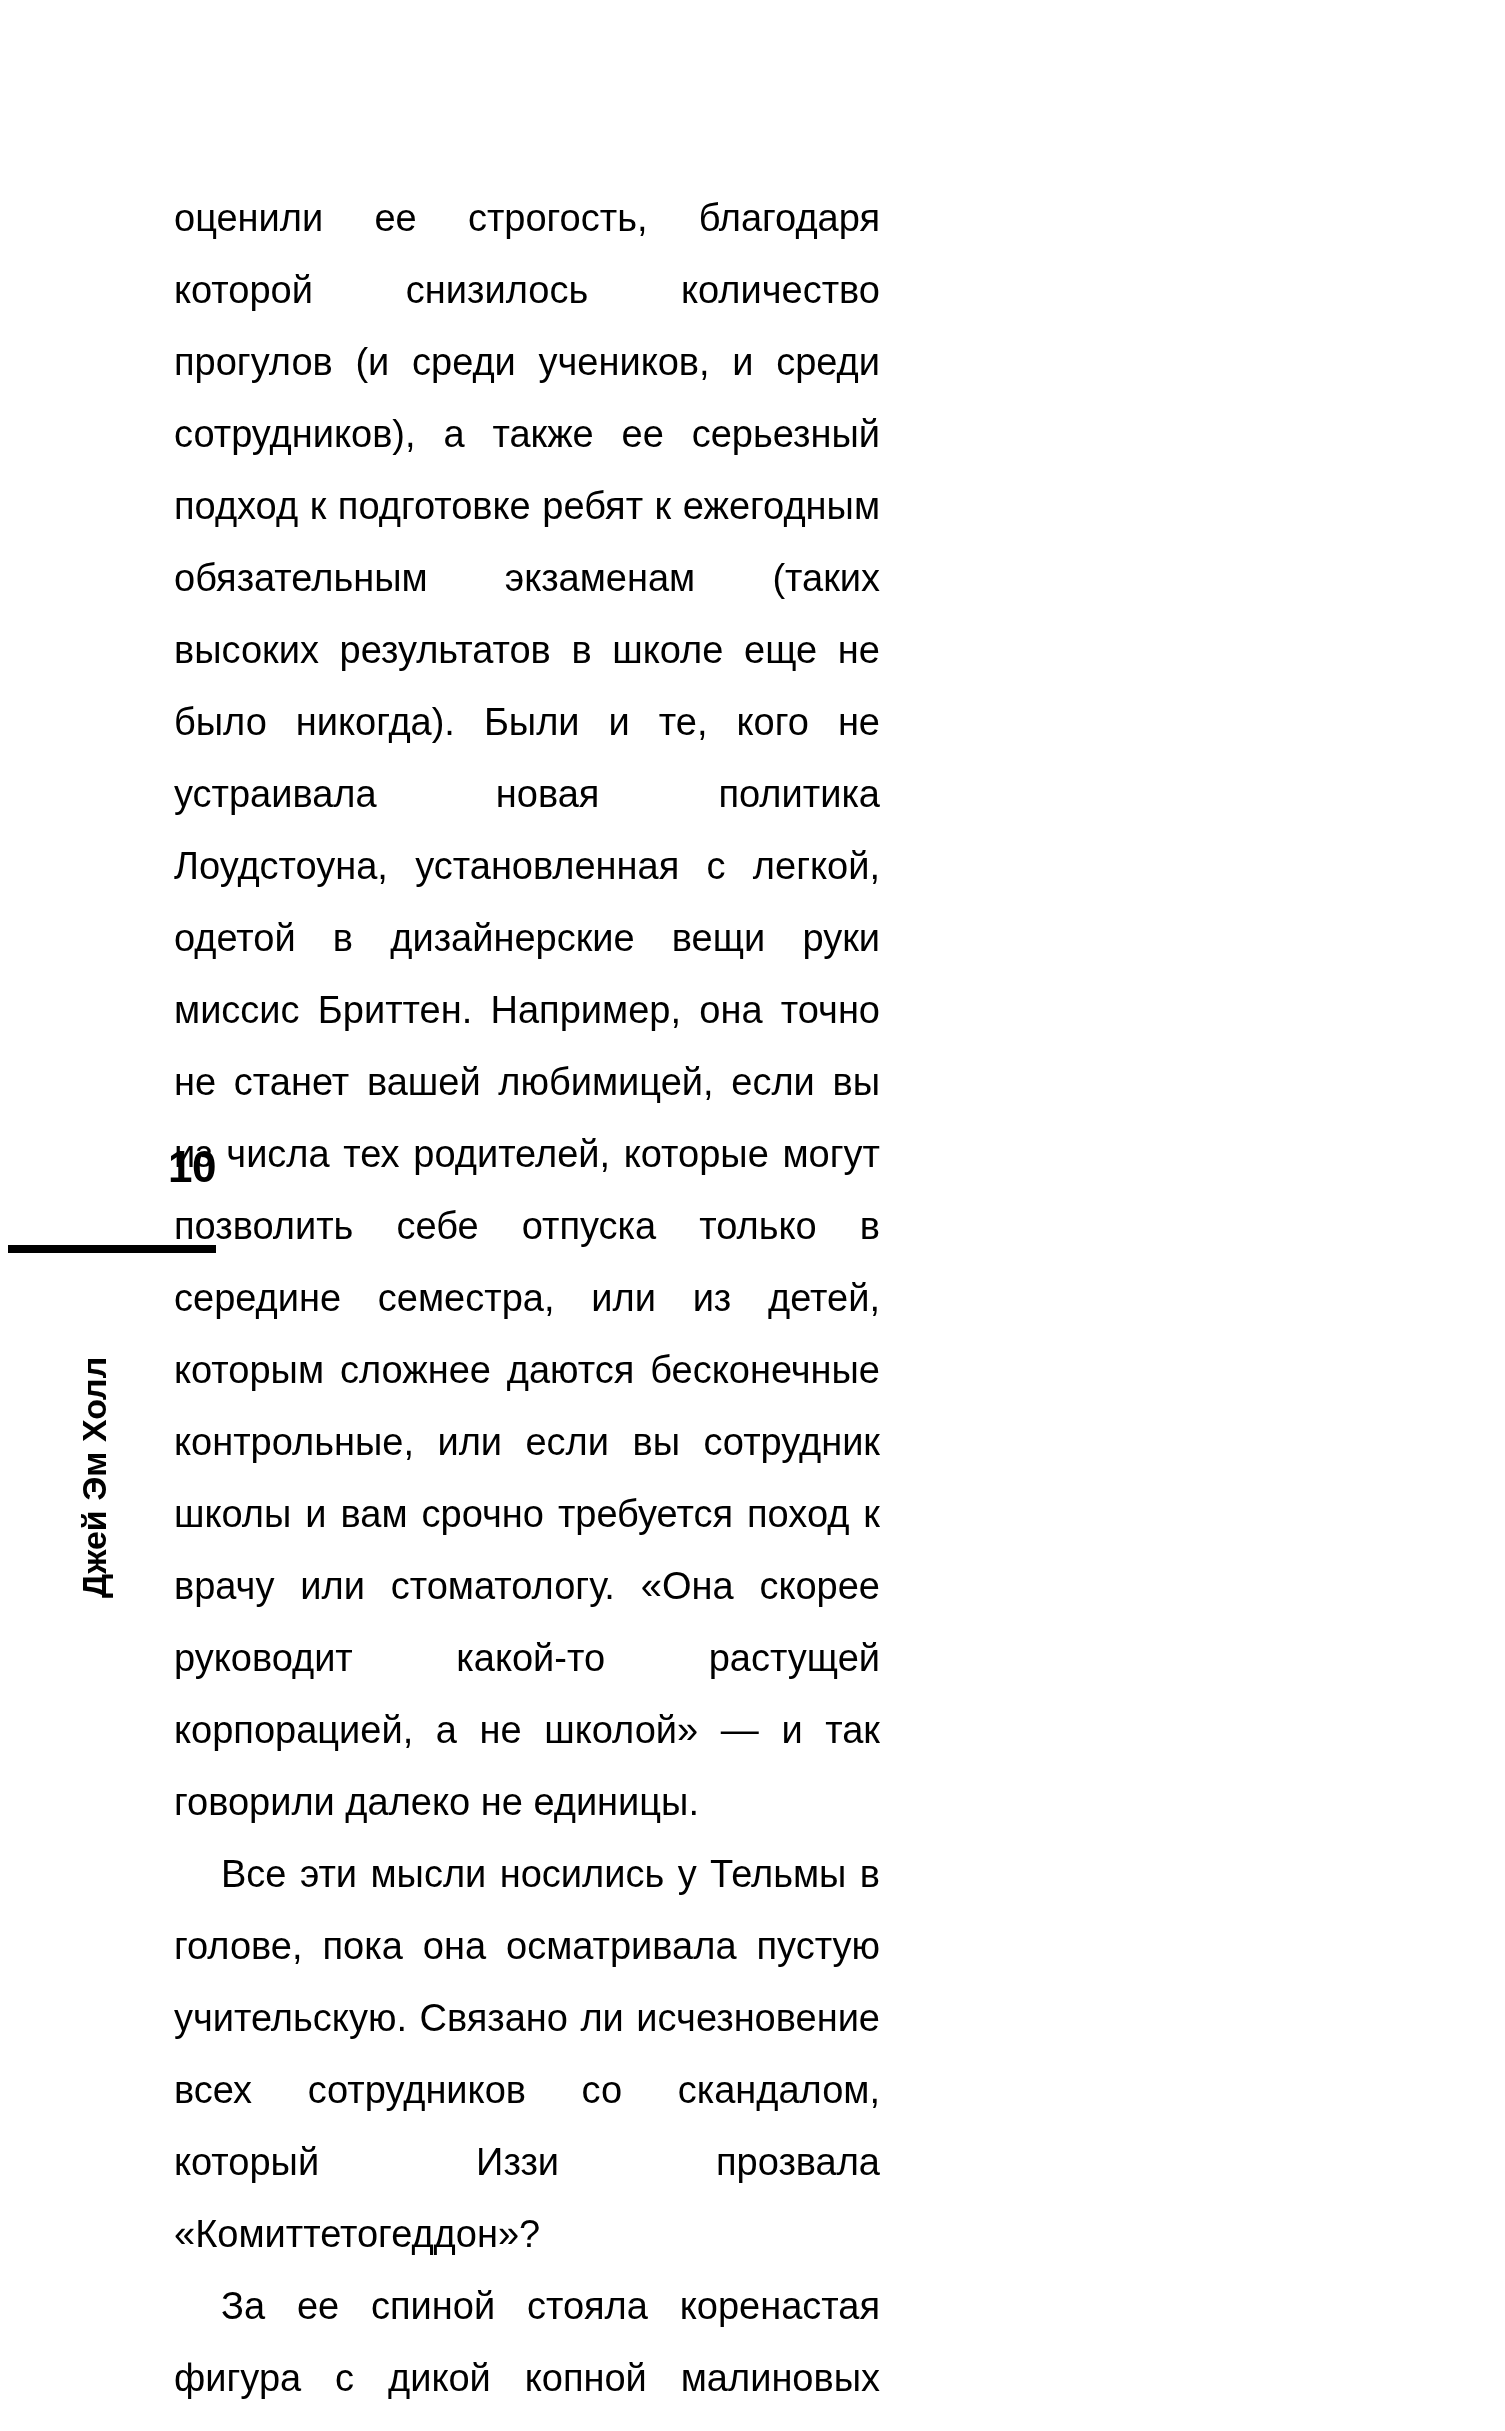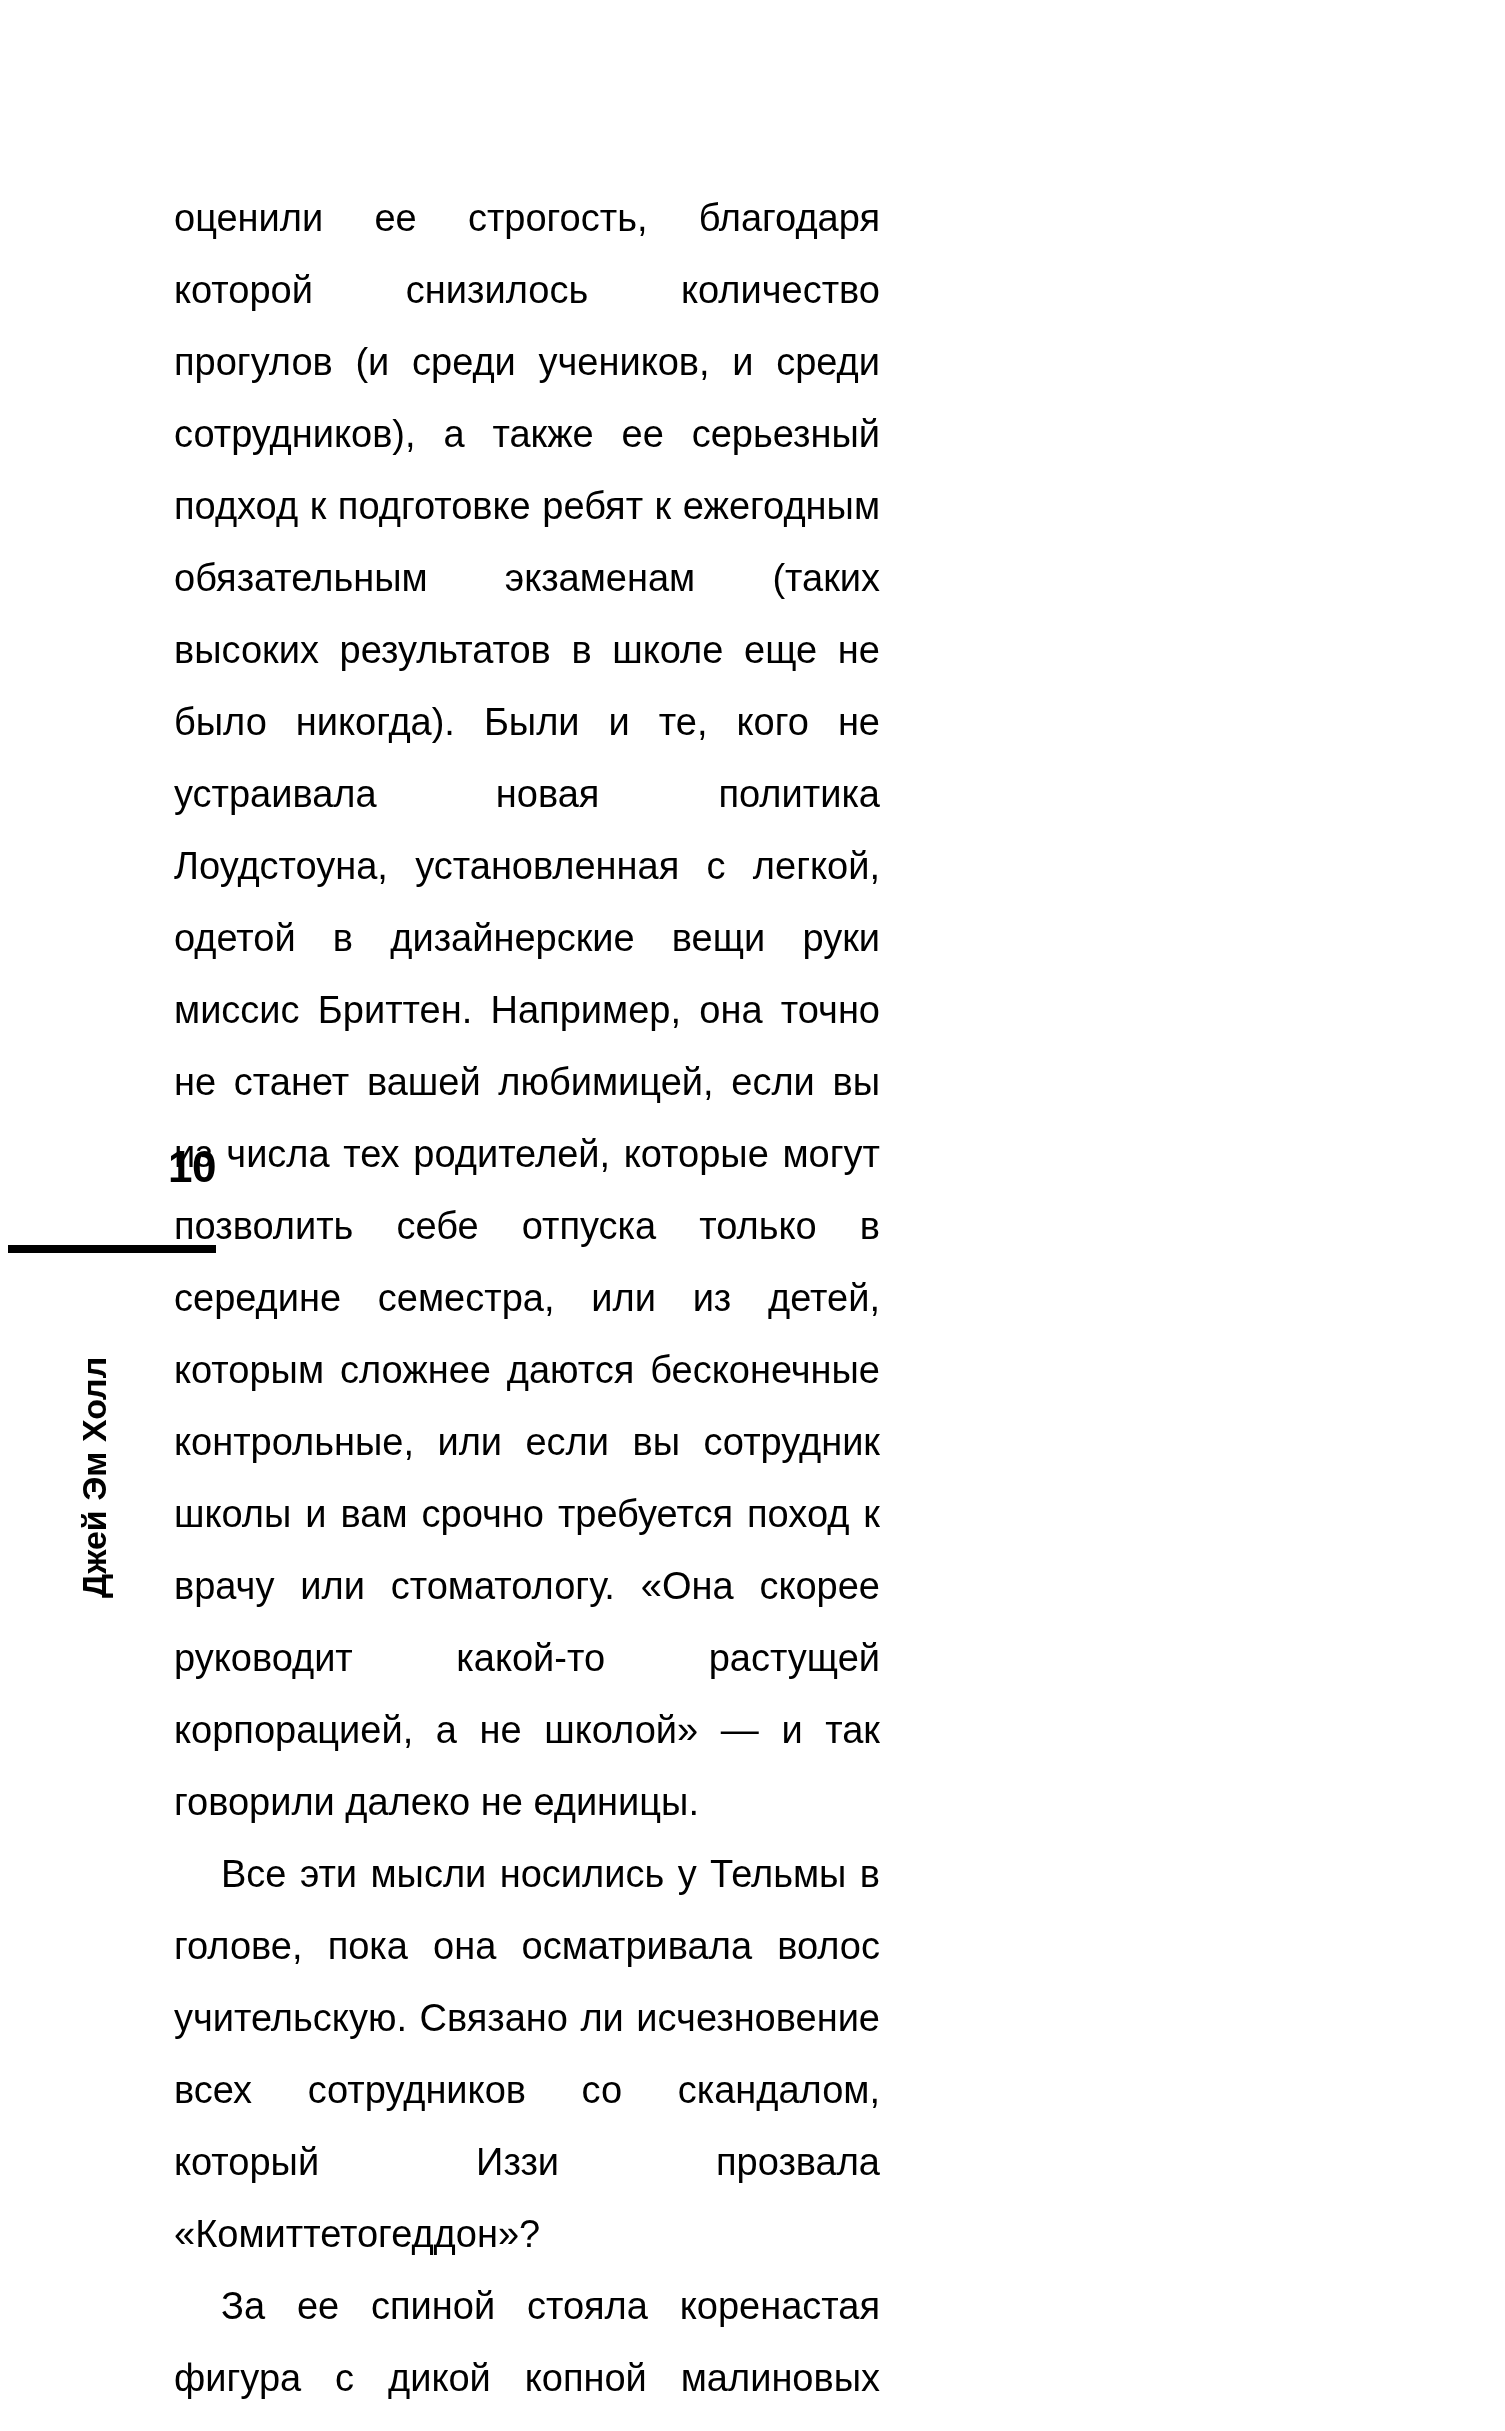--- a/index.html
+++ b/index.html
@@ -98,19 +98,19 @@
 
     <div id="page-number">10</div>
 
     <div id="running-rule"></div>
 
     <div id="running-head">Джей Эм Холл</div>
   </div>
 
   <div id="text-column">
     <p class="para">оценили ее строгость, благодаря которой снизилось количество прогулов (и среди учеников, и среди сотруд­ников), а также ее серьезный подход к подготовке ребят к ежегодным обязательным экзаменам (таких высоких результатов в школе еще не было никогда). Были и те, кого не устраивала новая политика Лоудстоуна, уста­новленная с легкой, одетой в дизайнерские вещи руки миссис Бриттен. Например, она точно не станет вашей любимицей, если вы из числа тех родителей, которые могут позволить себе отпуска только в середине семе­стра, или из детей, которым сложнее даются бесконеч­ные контрольные, или если вы сотрудник школы и вам срочно требуется поход к врачу или стоматологу. «Она скорее руководит какой-то растущей корпорацией, а не школой» — и так говорили далеко не единицы.</p>
-    <p class="para indent">Все эти мысли носились у Тельмы в голове, пока она осматривала волос учительскую. Связано ли ис­чезновение всех сотрудников со скандалом, который Иззи прозвала «Комиттетогеддон»?</p>
+    <p class="para indent">Все эти мысли носились у Тельмы в голове, пока она осматривала пустую учительскую. Связано ли ис­чезновение всех сотрудников со скандалом, который Иззи прозвала «Комиттетогеддон»?</p>
     <p class="para indent">За ее спиной стояла коренастая фигура с дикой копной малиновых волос и гораздо более дикими гла­зами. Банти Картер, школьная медсестра, одна из тех, кто работал тут еще во времена Тельмы. А таких стано­вилось все меньше и меньше.</p>
 
   </div>
 
 </div>
 
 
 </body></html>

